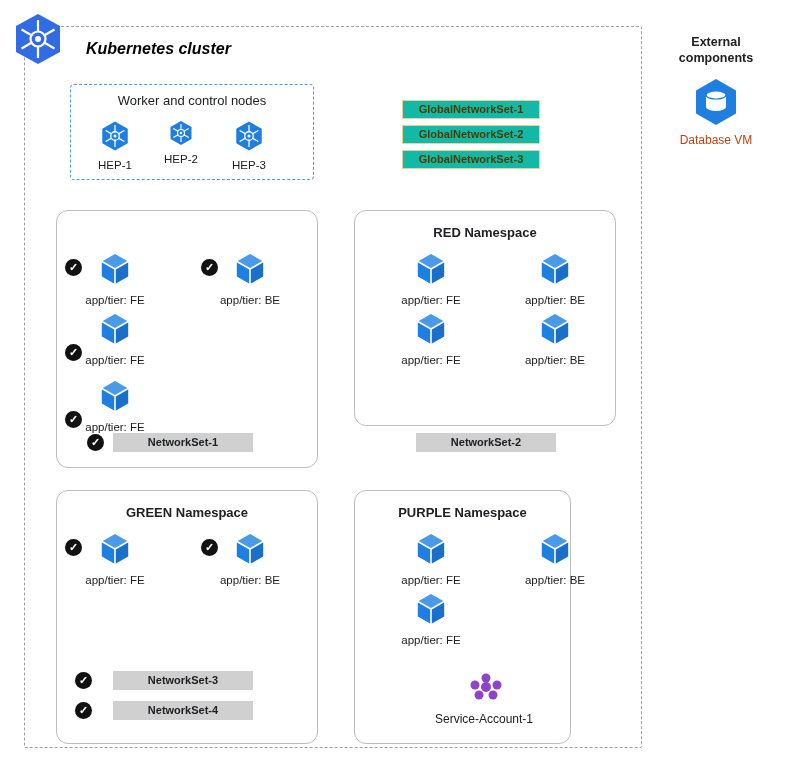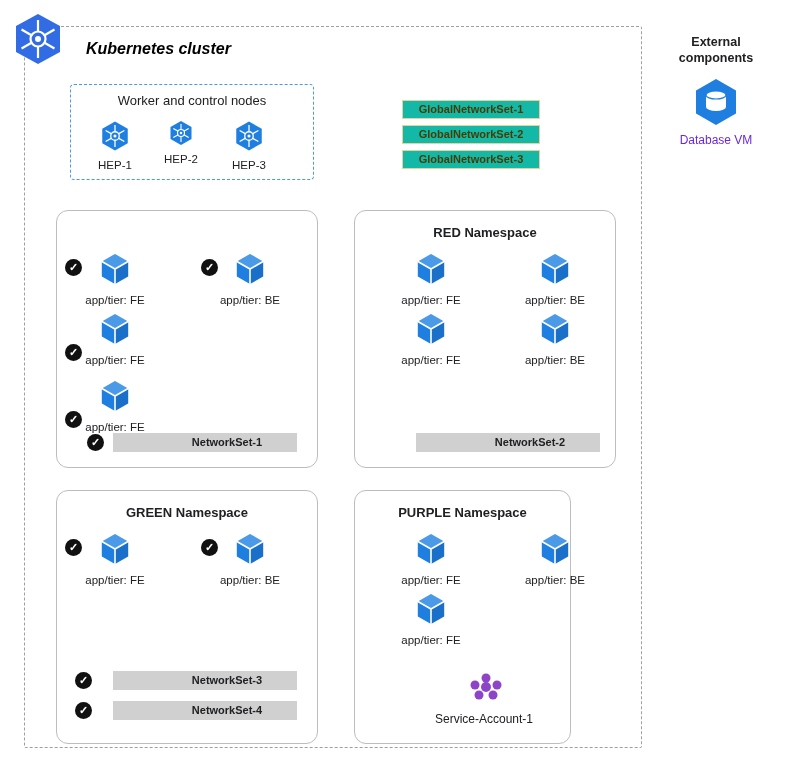--- a/index.html
+++ b/index.html
@@ -110,21 +110,21 @@
     position: absolute;
     top: 14px;
     left: 0;
     width: 100%;
     text-align: center;
     font-size: 13px;
     font-weight: bold;
     color: #202124;
   }
   #ns-blue   { left: 56px;  top: 210px; width: 262px; height: 258px; }
-  #ns-red    { left: 354px; top: 210px; width: 262px; height: 258px; }
+  #ns-red    { left: 354px; top: 210px; width: 262px; height: 216px; }
   #ns-green  { left: 56px;  top: 490px; width: 262px; height: 254px; }
   #ns-purple { left: 354px; top: 490px; width: 217px; height: 254px; }
 
   
   .pod {
     position: absolute;
     width: 96px;
     text-align: center;
   }
   .pod .pod-label {
@@ -151,21 +151,20 @@
   .netset {
     position: absolute;
     width: 140px;
     height: 19px;
     background: #d0d0d0;
     font-size: 11px;
     font-weight: bold;
     color: #202124;
     text-align: center;
     line-height: 19px;
-    padding-left: 44px;
   }
 
   
   #sa-label {
     position: absolute;
     left: 384px;
     top: 712px;
     width: 200px;
     text-align: center;
     font-size: 12px;
@@ -185,21 +184,21 @@
     color: #202124;
     line-height: 16px;
   }
   #db-label {
     position: absolute;
     left: 656px;
     top: 133px;
     width: 120px;
     text-align: center;
     font-size: 12px;
-    color: #6d28d9;
+    color: #c2410c;
   }
   .icon-wrap { display: block; }
 </style>
 </head>
 <body>
 
 <div id="cluster-box"></div>
 
 <div id="k8s-logo">
   <svg width="60" height="60" viewBox="0 0 60 60">

